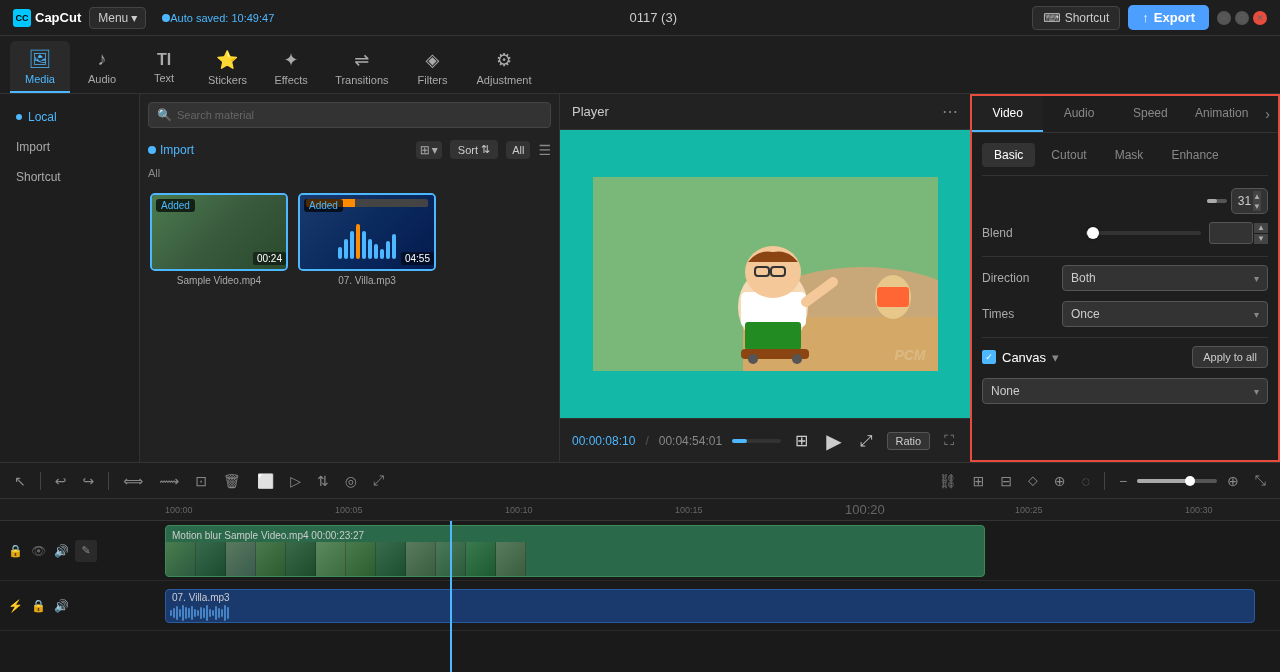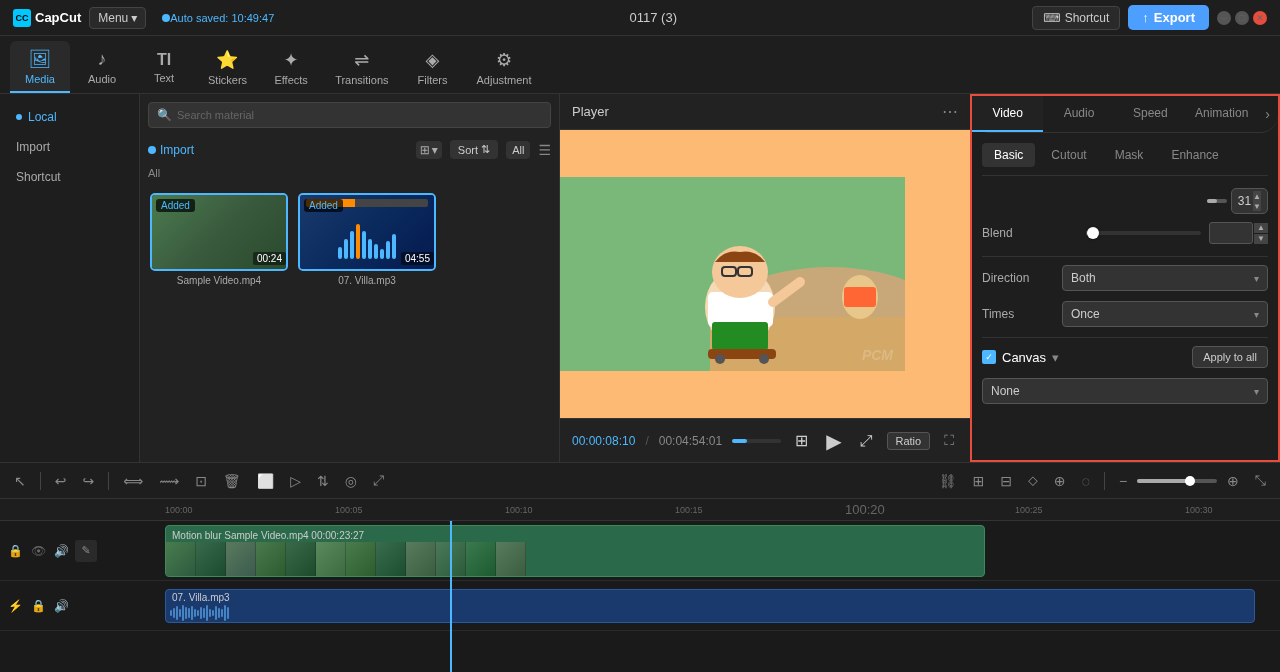--- a/index.html
+++ b/index.html
@@ -61,36 +61,36 @@
     .audio-thumb { background: linear-gradient(135deg, #1a3a6e 0%, #0a2a5e 50%, #051a4e 100%); display: flex; align-items: center; justify-content: center; }
     .audio-bars { display: flex; gap: 2px; align-items: flex-end; height: 40px; }
     .audio-bar { width: 4px; background: #4db8ff; border-radius: 2px; }
     .audio-bar-highlight { background: #ff8c00 !important; }
 
     
     .player-panel { flex: 1; background: #1a1a1a; display: flex; flex-direction: column; }
     .player-header { height: 36px; background: #222; display: flex; align-items: center; padding: 0 12px; border-bottom: 1px solid #333; gap: 8px; }
     .player-title { color: #ccc; font-size: 13px; }
     .player-menu { margin-left: auto; color: #888; cursor: pointer; font-size: 16px; }
-    .player-video { flex: 1; background: #fdba74; display: flex; align-items: center; justify-content: flex-start; position: relative; overflow: hidden; font-style: italic; }
+    .player-video { flex: 1; background: #14b8a6; display: flex; align-items: center; justify-content: center; position: relative; overflow: hidden; font-style: italic; }
     .video-frame { width: 345px; height: 194px; background: #0d0d0d; position: relative; overflow: hidden; }
     .video-watermark { position: absolute; bottom: 8px; right: 12px; color: rgba(255,255,255,0.2); font-size: 14px; font-weight: bold; }
     .player-controls { height: 44px; background: #222; display: flex; align-items: center; padding: 0 12px; gap: 10px; border-top: 1px solid #333; }
     .time-current { color: #4db8ff; font-size: 12px; }
     .time-total { color: #888; font-size: 12px; }
     .player-timeline { flex: 1; height: 4px; background: #333; border-radius: 2px; position: relative; }
     .player-timeline-progress { width: 30%; height: 100%; background: #4db8ff; border-radius: 2px; }
     .ctrl-btn { background: transparent; border: none; color: #ccc; font-size: 16px; cursor: pointer; padding: 2px 4px; }
     .ctrl-btn.play { font-size: 20px; }
     .ratio-btn { background: #333; border: 1px solid #555; color: #ccc; font-size: 11px; padding: 2px 8px; border-radius: 3px; cursor: pointer; }
     .fullscreen-btn { color: #888; cursor: pointer; font-size: 14px; }
 
     
     .right-panel { width: 310px; background: #1e1e1e; border-left: 1px solid #333; display: flex; flex-direction: column; border: 2px solid #e74c3c; }
-    .right-tabs { display: flex; background: #1e1e1e; border-bottom: 1px solid #333; border-radius: 18px; }
+    .right-tabs { display: flex; background: #1e1e1e; border-bottom: 1px solid #333; }
     .right-tab { flex: 1; padding: 10px 6px; text-align: center; cursor: pointer; font-size: 12px; color: #888; border-bottom: 2px solid transparent; }
     .right-tab.active { color: #fff; border-bottom: 2px solid #4db8ff; background: #222; }
     .right-tab-more { padding: 10px 8px; color: #888; cursor: pointer; font-size: 14px; }
     .right-content { flex: 1; overflow-y: auto; padding: 10px; }
 
     
     .sub-tabs { display: flex; gap: 4px; margin-bottom: 12px; border-bottom: 1px solid #333; padding-bottom: 8px; }
     .sub-tab { padding: 5px 12px; font-size: 12px; color: #888; cursor: pointer; border-radius: 4px; }
     .sub-tab.active { background: #333; color: #fff; }
 

